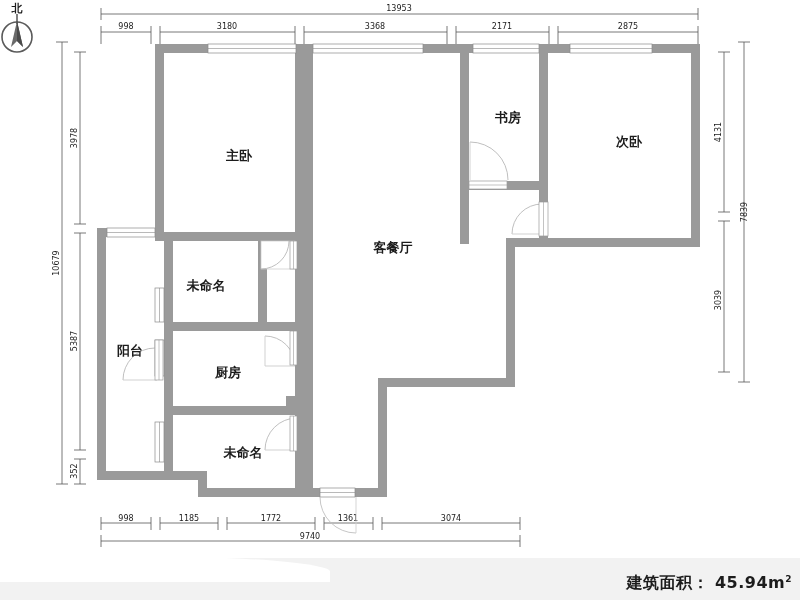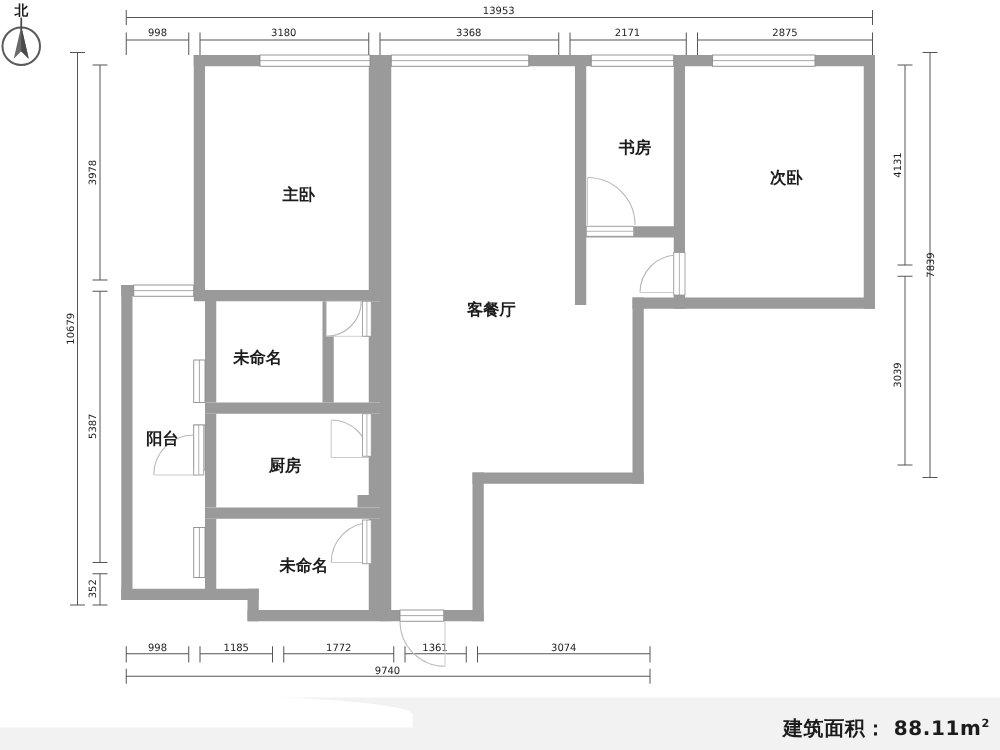--- a/index.html
+++ b/index.html
@@ -348,13 +348,13 @@
       <text x="393" y="252">客餐厅</text>
       <text x="508" y="122">书房</text>
       <text x="629" y="146">次卧</text>
     </g>
 
   </svg>
 </div>
 
 <div class="footer-band"></div>
 <div class="footer-wave"></div>
-<div class="area-label"><span>建筑面积： 88.11m</span><sup>2</sup></div>
+<div class="area-label"><span>建筑面积： 45.94m</span><sup>2</sup></div>
 
 </body></html>

